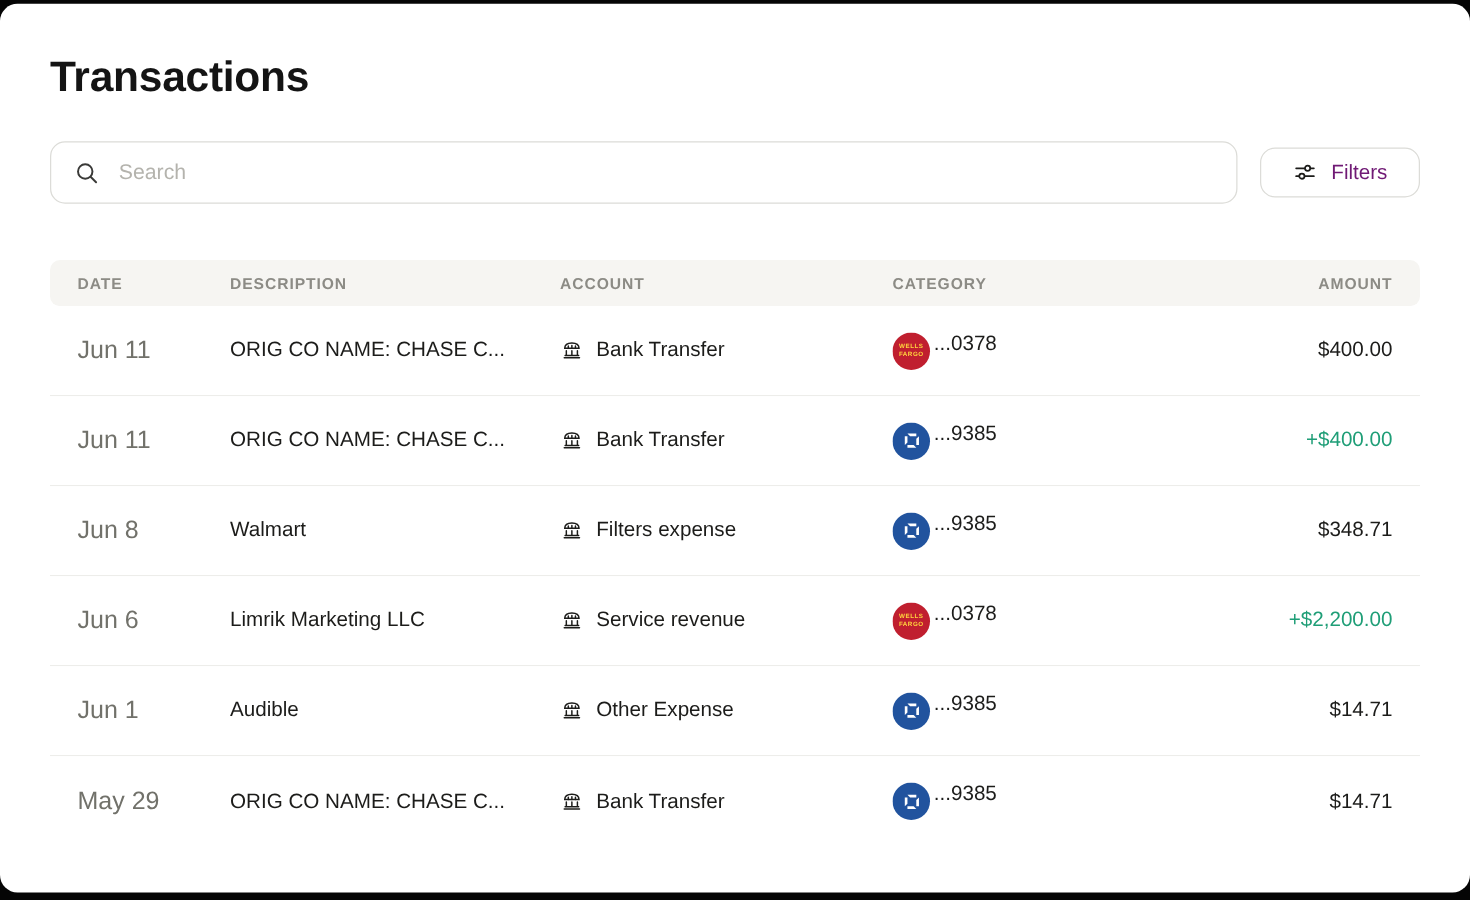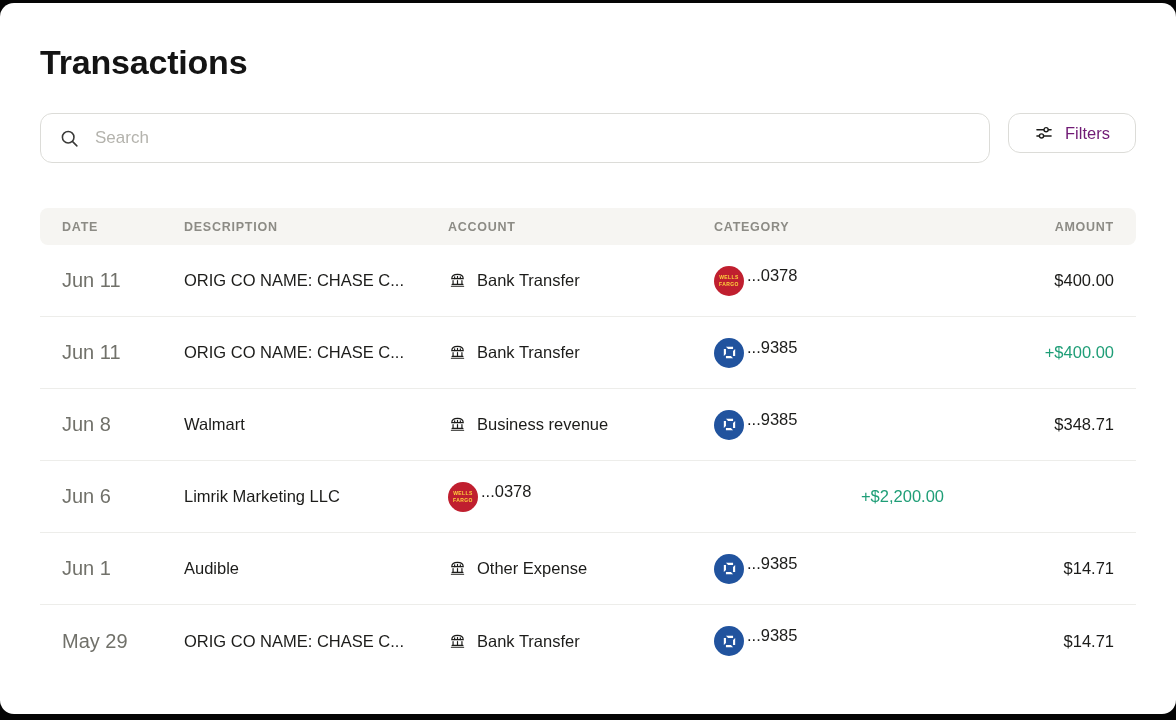--- a/index.html
+++ b/index.html
@@ -4,21 +4,21 @@
 <style>
   html,body{margin:0;padding:0;background:#000;}
   *{box-sizing:border-box;}
   body{font-family:"Liberation Sans","DejaVu Sans",sans-serif;-webkit-font-smoothing:antialiased;}
 
   .stage{position:relative;width:1176px;height:720px;background:#050505;overflow:hidden;}
   .card{position:absolute;top:3px;left:0;right:0;bottom:6px;background:#ffffff;border-radius:14px;padding:0 40px;overflow:hidden;}
 
   .page-title{margin-top:40px;font-size:34px;font-weight:600;color:#141414;letter-spacing:-0.2px;}
 
-  .toolbar{display:flex;gap:18px;margin-top:31px;}
+  .toolbar{display:flex;align-items:center;gap:18px;margin-top:31px;}
   .search-box{flex:1;display:flex;align-items:center;height:50px;border:1px solid #dcdcd8;border-radius:12px;background:#fff;padding:0 18px;gap:13px;}
   .search-box svg{flex:0 0 auto;}
   .search-input{border:none;outline:none;flex:1;font-size:17px;color:#1c1c1a;font-family:inherit;background:transparent;}
   .search-input::placeholder{color:#b4b3ad;}
   .filters-btn{display:flex;align-items:center;justify-content:center;gap:11px;width:128px;height:40px;border:1px solid #dcdcd8;border-radius:12px;background:#fff;font-size:16.5px;color:#701a75;font-family:inherit;cursor:pointer;}
 
   .table{margin-top:45px;}
   .thead{display:grid;grid-template-columns:144px 264px 266px 1fr 170px;align-items:center;height:37px;background:var(--header-bg,#f6f5f2);border-radius:8px;}
   .th{font-size:12.5px;font-weight:600;letter-spacing:0.06em;color:#8c8b85;text-transform:uppercase;}
   .th:first-child{padding-left:22px;}
@@ -139,39 +139,51 @@
         <div class="cell cat">
           <span style="display:flex;">
             <svg width="19" height="19" viewBox="0 0 24 24" fill="none" stroke="#1c1c1a" stroke-width="1.5" stroke-linecap="round">
               <path d="M4.8 9.6 C4.8 6 8 4.2 12 4.2 C16 4.2 19.2 6 19.2 9.6 Z"></path>
               <path d="M8.4 7.3 V9.6 M12 6.7 V9.6 M15.6 7.3 V9.6"></path>
               <path d="M6.4 12 V16.4 M12 12 V16.4 M17.6 12 V16.4"></path>
               <path d="M5.2 16.9 H18.8"></path>
               <path d="M4.3 19.3 H19.7"></path>
             </svg>
           </span>
-          <span>Business revenue</span>
+          <span>Filters expense</span>
         </div>
         <div class="cell acct">
           <span class="logo chase">
             <svg width="17" height="17" viewBox="0 0 24 24" fill="#fff">
               <path d="M7 4 H17 V7 H10 Z"></path>
               <path d="M20 7 V17 H17 V10 Z"></path>
               <path d="M17 20 H7 V17 H14 Z"></path>
               <path d="M4 17 V7 H7 V14 Z"></path>
             </svg>
           </span>
           <span>...9385</span>
         </div>
         <div class="cell amt">$348.71</div>
       </div>
 
       <div class="trow">
         <div class="cell date">Jun 6</div>
         <div class="cell">Limrik Marketing LLC</div>
+        <div class="cell cat">
+          <span style="display:flex;">
+            <svg width="19" height="19" viewBox="0 0 24 24" fill="none" stroke="#1c1c1a" stroke-width="1.5" stroke-linecap="round">
+              <path d="M4.8 9.6 C4.8 6 8 4.2 12 4.2 C16 4.2 19.2 6 19.2 9.6 Z"></path>
+              <path d="M8.4 7.3 V9.6 M12 6.7 V9.6 M15.6 7.3 V9.6"></path>
+              <path d="M6.4 12 V16.4 M12 12 V16.4 M17.6 12 V16.4"></path>
+              <path d="M5.2 16.9 H18.8"></path>
+              <path d="M4.3 19.3 H19.7"></path>
+            </svg>
+          </span>
+          <span>Service revenue</span>
+        </div>
         <div class="cell acct">
           <span class="logo wells">
             <span class="wf-line">WELLS</span>
             <span class="wf-line">FARGO</span>
           </span>
           <span>...0378</span>
         </div>
         <div class="cell amt positive">+$2,200.00</div>
       </div>
 

